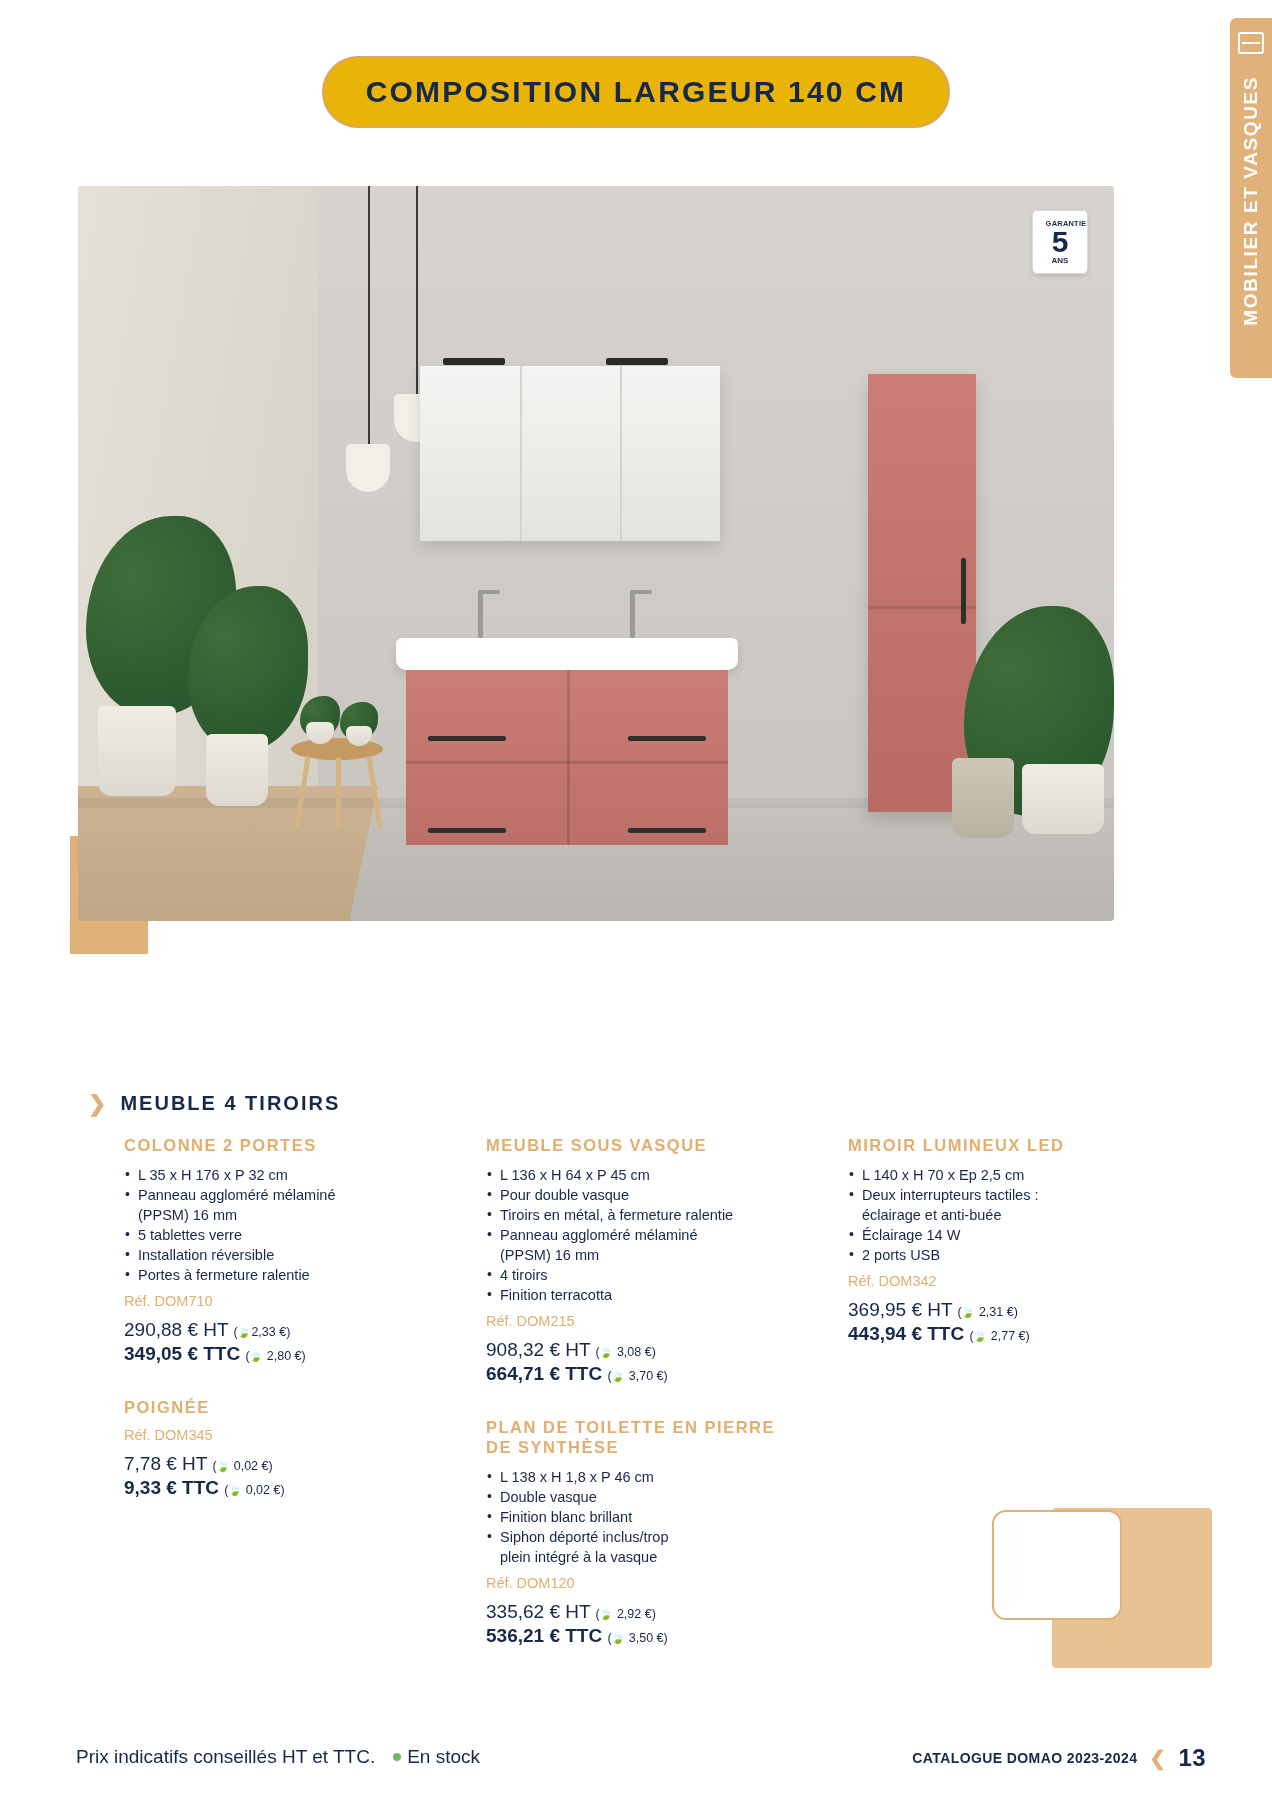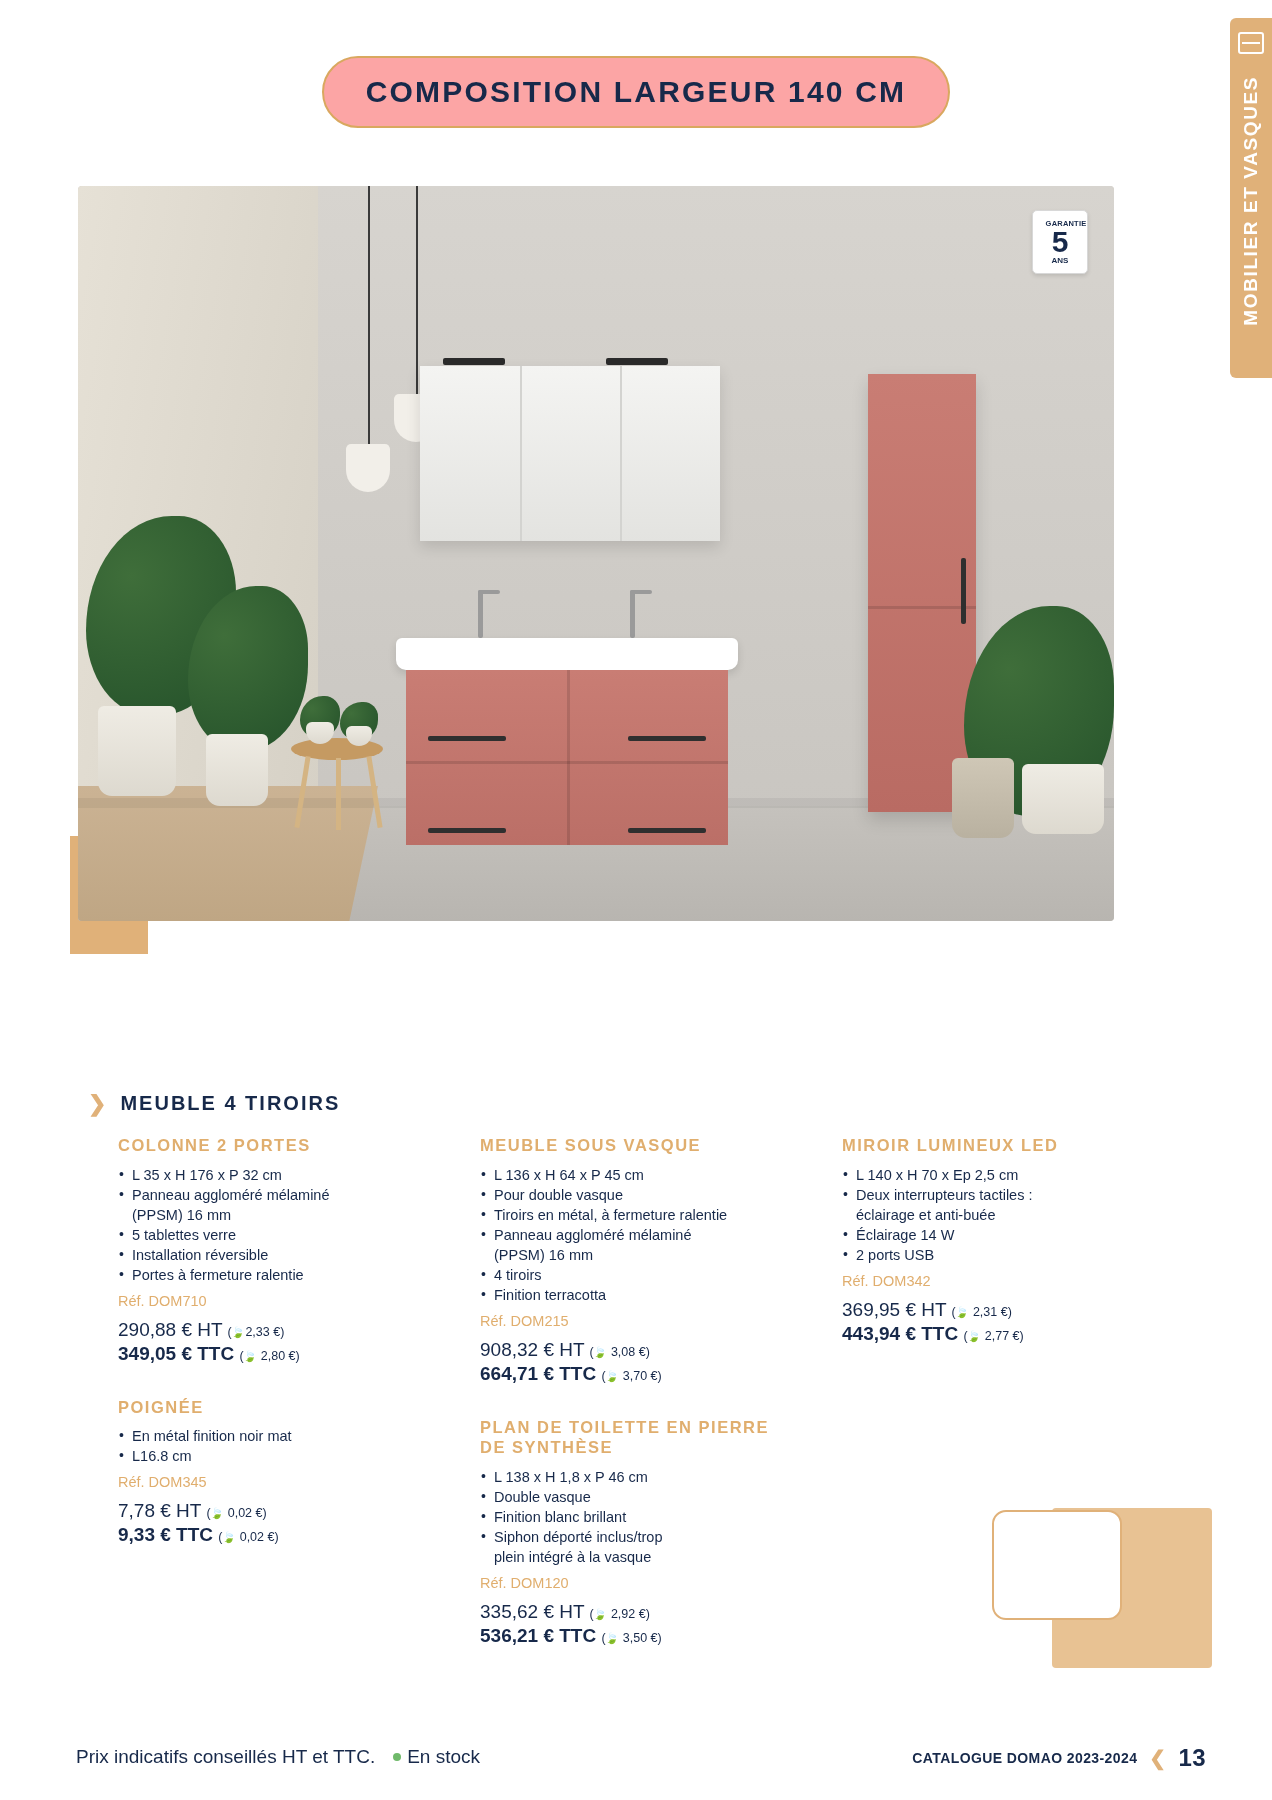--- a/index.html
+++ b/index.html
@@ -17,21 +17,21 @@
   .header {
     position:absolute; top:52px; left:0; width:1272px; height:80px;
     display:flex; align-items:center; justify-content:center;
   }
   .title-pill {
     border:2px solid #d9a85f;
     border-radius:40px;
     height:72px;
     display:flex; align-items:center;
     padding:0 42px;
-    background:#fca5a5;
+    background:#eab308;
   }
   .title-pill .title-text {
     font-size:30px; font-weight:bold; letter-spacing:2.2px;
     color:#17294a;
     white-space:nowrap;
   }
   .logo-badge {
     margin-left:22px;
     width:148px; height:62px;
     border-radius:31px;
@@ -151,21 +151,21 @@
   }
   .chev {
     color:#e0b179; font-size:22px; font-weight:bold; margin-right:14px; line-height:1;
   }
   .section-head .sh-text {
     font-size:20px; font-weight:bold; letter-spacing:2px; color:#17294a;
   }
 
   
   .cols { position:absolute; left:118px; top:1135px; width:1030px; }
-  .col { position:absolute; top:0; width:320px; }
+  .col { position:absolute; top:0; width:320px;margin-left:6px; }
   .col-1 { left:0; }
   .col-2 { left:362px; }
   .col-3 { left:724px; }
 
   .blk { margin-bottom:6px; }
   .blk-title {
     color:#e0ae6e; font-size:16.5px; font-weight:bold; letter-spacing:1.5px;
     margin-bottom:10px; line-height:1.25;
   }
   ul.feat { list-style:none; margin:0 0 8px 0; padding:0; }
@@ -319,24 +319,20 @@
       <div class="price-ttc">
         <span>349,05 € TTC</span>
         <span class="eco">(<span class="leaf">🍃</span> <span>2,80 €</span>)</span>
       </div>
     </div>
 
     <div class="gap-lg"></div>
 
     <div class="blk">
       <div class="blk-title">POIGNÉE</div>
-      <ul class="feat">
-        <li>En métal finition noir mat</li>
-        <li>L16.8 cm</li>
-      </ul>
       <div class="ref">Réf. DOM345</div>
       <div class="price-ht">
         <span>7,78 € HT</span>
         <span class="eco">(<span class="leaf">🍃</span> <span>0,02 €</span>)</span>
       </div>
       <div class="price-ttc">
         <span>9,33 € TTC</span>
         <span class="eco">(<span class="leaf">🍃</span> <span>0,02 €</span>)</span>
       </div>
     </div>

